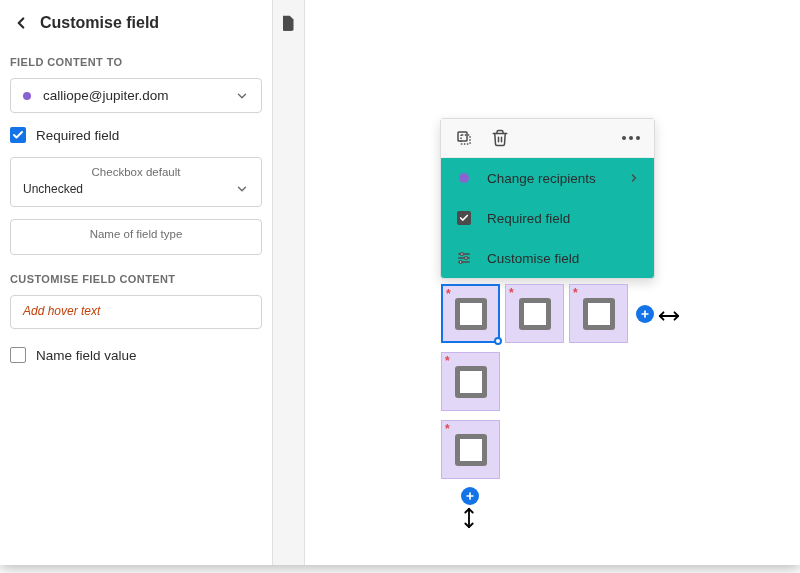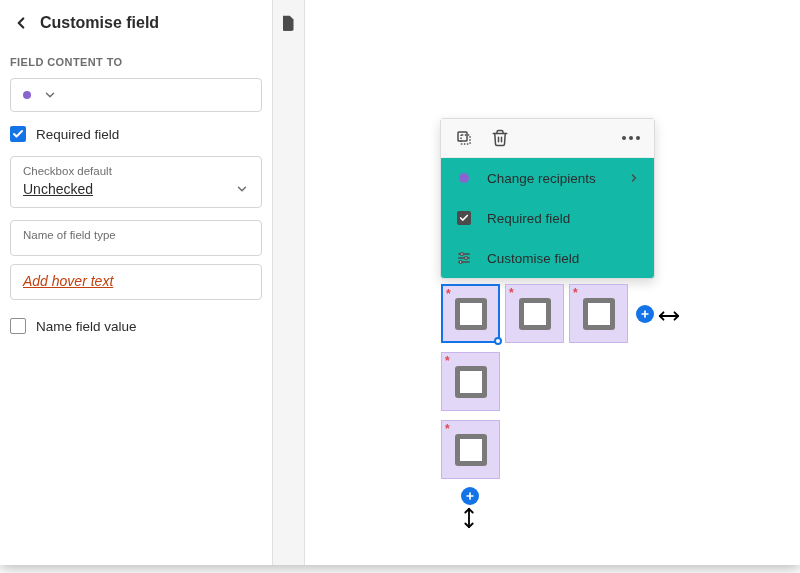--- a/index.html
+++ b/index.html
@@ -12,23 +12,23 @@
     .section-label { font-size: 11px; font-weight: 700; color: #6e6e6e; letter-spacing: 0.4px; padding: 14px 16px 6px 10px; }
     .select-box { margin: 4px 10px; border: 1px solid #d4d4d4; border-radius: 4px; padding: 9px 12px; display: flex; align-items: center; cursor: pointer; background: #fff; }
     .recipient-dot { width: 8px; height: 8px; border-radius: 50%; background: #8a63d2; margin-right: 12px; }
     .select-text { flex: 1; font-size: 13.5px; color: #2c2c2c; }
     .chevron-down { width: 14px; height: 14px; }
     .required-row { display: flex; align-items: center; padding: 10px 10px 10px 10px; }
     .checkbox-check { width: 16px; height: 16px; border-radius: 2px; background: #1473e6; display: flex; align-items: center; justify-content: center; margin-right: 10px; cursor: pointer; }
     .checkbox-empty { width: 16px; height: 16px; border: 1.5px solid #8e8e8e; border-radius: 2px; margin-right: 10px; cursor: pointer; background: #fff; }
     .row-label { font-size: 13.5px; color: #2c2c2c; }
     .field-box { margin: 4px 10px; border: 1px solid #d4d4d4; border-radius: 4px; padding: 8px 12px 10px 12px; background: #fff; }
-    .field-box .mini-label { font-size: 11.5px; color: #6e6e6e; margin-bottom: 4px; }
+    .field-box .mini-label { font-size: 11.5px; color: #6e6e6e; margin-bottom: 4px; text-align: center; }
     .field-box .field-value-row { display: flex; align-items: center; }
-    .field-box .field-value { flex: 1; font-size: 14px; color: #2c2c2c; text-decoration: underline; }
+    .field-box .field-value { flex: 1; font-size: 12px; color: #2c2c2c; }
     .field-box .placeholder { color: #c2410c; font-style: italic; }
     .divider-strip { position: absolute; left: 273px; top: 0; width: 32px; height: 565px; background: #f5f5f5; border-right: 1px solid #e0e0e0; }
     .doc-icon { position: absolute; top: 14px; left: 7px; width: 18px; height: 20px; cursor: pointer; }
     .canvas { flex: 1; margin-left: 32px; background: #fff; position: relative; }
     .context-menu { position: absolute; left: 440px; top: 118px; width: 215px; background: #14b8a6; border: 1px solid #dcdcdc; border-radius: 4px; box-shadow: 0 4px 12px rgba(0,0,0,0.15); }
     .ctx-toolbar { display: flex; align-items: center; padding: 10px 14px; border-bottom: 1px solid #ececec; background: #f8f8f8; }
     .ctx-toolbar .t-icon { width: 18px; height: 18px; margin-right: 18px; cursor: pointer; color: #4b4b4b; }
     .ctx-toolbar .t-more { margin-left: auto; width: 18px; height: 4px; cursor: pointer; display: flex; gap: 3px; align-items: center; }
     .ctx-toolbar .t-more span { width: 4px; height: 4px; border-radius: 50%; background: #4b4b4b; }
     .ctx-item { display: flex; align-items: center; padding: 11px 14px; cursor: pointer; }
@@ -57,20 +57,21 @@
         <svg viewBox="0 0 24 24" width="18" height="18" fill="none" stroke="#2c2c2c" stroke-width="3" stroke-linecap="round" stroke-linejoin="round">
             <polyline points="15 18 9 12 15 6"></polyline>
           </svg>
       </div>
       <div class="sidebar-title">Customise field</div>
     </div>
 
     <div class="section-label">FIELD CONTENT TO</div>
     <div class="select-box">
       <div class="recipient-dot"></div>
+      <div class="select-text">calliope@jupiter.dom</div>
       <svg class="chevron-down" viewBox="0 0 24 24" fill="none" stroke="#6e6e6e" stroke-width="2.5" stroke-linecap="round" stroke-linejoin="round">
           <polyline points="6 9 12 15 18 9"></polyline>
         </svg>
     </div>
 
 
     <div class="required-row">
       <div class="checkbox-check">
         <svg viewBox="0 0 24 24" width="12" height="12" fill="none" stroke="#fff" stroke-width="4" stroke-linecap="round" stroke-linejoin="round">
             <polyline points="20 6 9 17 4 12"></polyline>
@@ -86,20 +87,21 @@
         <svg class="chevron-down" viewBox="0 0 24 24" width="14" height="14" fill="none" stroke="#6e6e6e" stroke-width="2.5" stroke-linecap="round" stroke-linejoin="round">
             <polyline points="6 9 12 15 18 9"></polyline>
           </svg>
       </div>
     </div>
 
     <div class="field-box" style="margin-top:8px;">
       <div class="mini-label">Name of field type</div>
     </div>
 
+    <div class="section-label">CUSTOMISE FIELD CONTENT</div>
 
     <div class="field-box">
       <div class="field-value placeholder">Add hover text</div>
     </div>
 
     <div class="required-row" style="padding-top:14px;">
       <div class="checkbox-empty"></div>
       <div class="row-label">Name field value</div>
     </div>
   </div>

